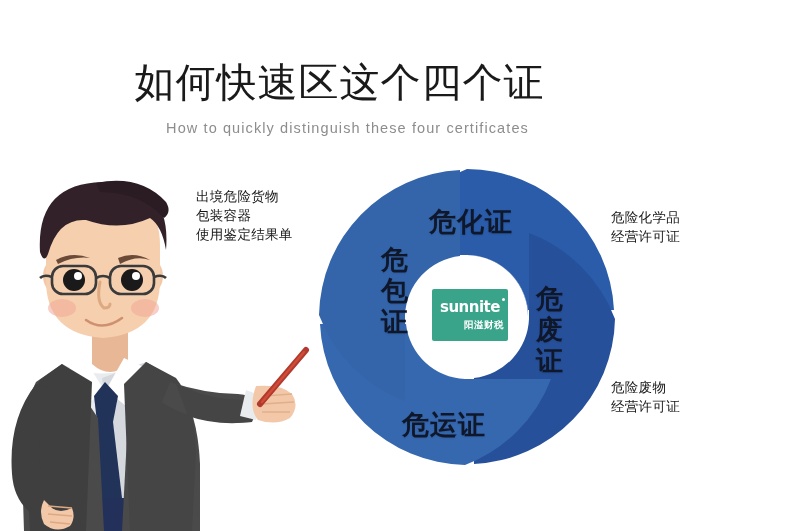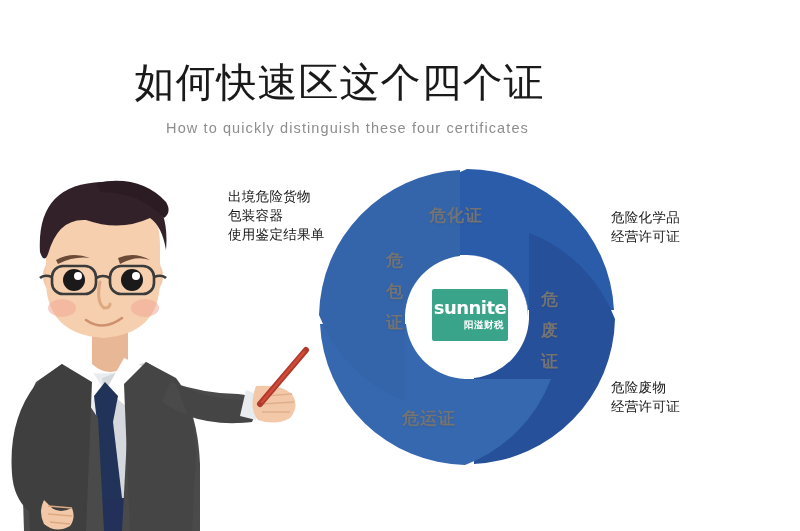--- a/index.html
+++ b/index.html
@@ -53,23 +53,23 @@
     width: 300px;
     height: 300px;
   }
   #diagram svg {
     display: block;
     width: 300px;
     height: 300px;
   }
   .seg-label {
     position: absolute;
-    color: #737373;
+    color: #0f172a;
     font-weight: 700;
-    font-size: 17px;
+    font-size: 27px;
     letter-spacing: 1px;
     text-shadow: 0 1px 2px rgba(0,0,0,0.10);
     white-space: nowrap;
   }
   #seg-label-top   { left: 112px; top: 37px;  }
   #seg-label-right { left: 218px; top: 117px; width: 30px; white-space: normal; line-height: 31px; text-align: center; }
   #seg-label-bot   { left: 85px;  top: 228px; margin-top: 12px; }
   #seg-label-left  { left: 42px;  top: 78px;  width: 30px; white-space: normal; line-height: 31px; text-align: center; margin-left: 21px; }
 
   
@@ -82,21 +82,21 @@
     background: #3aa48a;
     border-radius: 2px;
     display: flex;
     flex-direction: column;
     align-items: center;
     justify-content: center;
   }
   #logo-wordmark {
     position: relative;
     color: #ffffff;
-    font-size: 18px;
+    font-size: 15px;
     font-weight: 700;
     letter-spacing: -0.5px;
     line-height: 17px;
     font-family: "DejaVu Sans", sans-serif;
   }
   #logo-dot {
     position: absolute;
     right: -5px;
     top: -1px;
     width: 3px;
@@ -116,21 +116,21 @@
 
   
   .callout {
     position: absolute;
     font-size: 13.5px;
     line-height: 19px;
     color: #161616;
     white-space: pre-line;
     letter-spacing: 0.3px;
   }
-  #callout-tl { left: 196px; top: 187px; margin-left: 32px; }
+  #callout-tl { left: 196px; top: 187px; }
   #callout-tr { left: 611px; top: 208px; }
   #callout-br { left: 611px; top: 378px; }
   #callout-bl { left: 264px; top: 433px; }
 
   
   #character {
     position: absolute;
     left: 0px;
     top: 168px;
     width: 320px;

